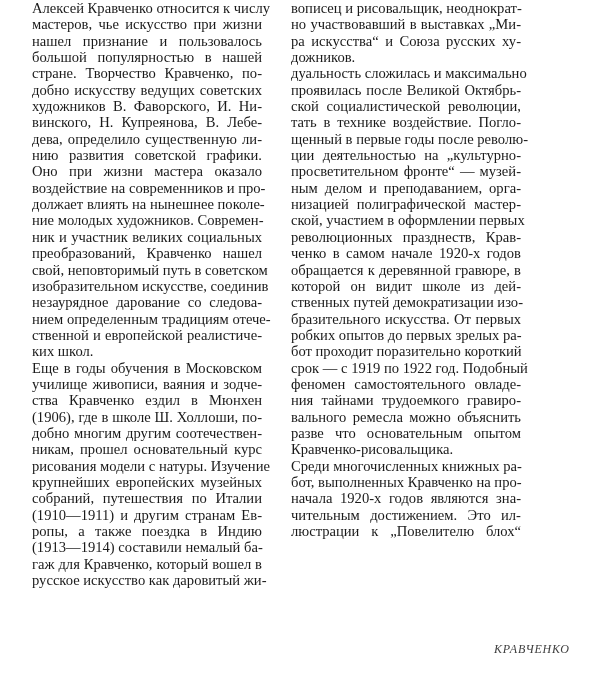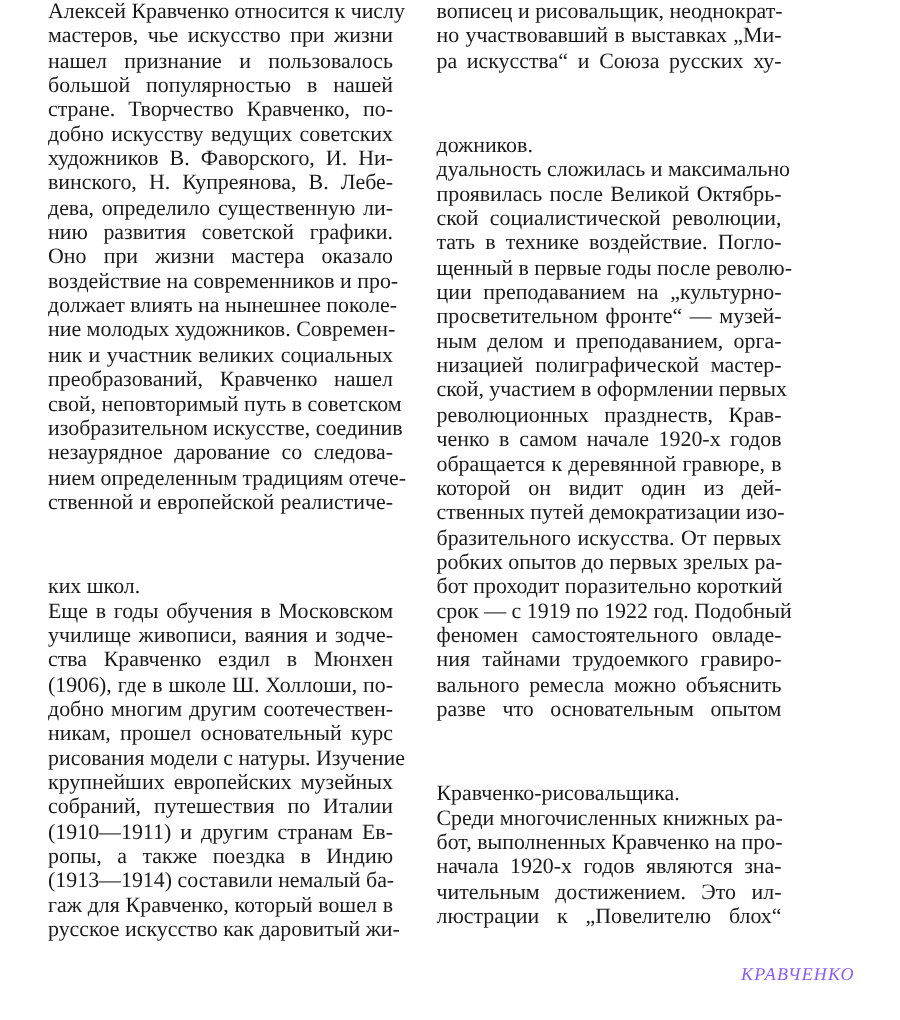--- a/index.html
+++ b/index.html
@@ -10,24 +10,24 @@
   .col {
     position: absolute; top: 0; width: 230px;
     font-size: 14.6px; line-height: 16.35px;
   }
   .col.left { left: 32px; }
   .col.right { left: 291px; }
   .line {
     display: block; white-space: nowrap; text-align: justify; text-align-last: justify;
     height: 16.35px; overflow: visible;
   }
-  .line.last { text-align-last: left; margin-top: 40px; }
+  .line.last { text-align-last: left; }
   .footer {
     position: absolute; left: 494px; top: 642px;
-    font-style: italic; font-size: 12px; letter-spacing: 0.8px; color: #8b5cf6;
+    font-style: italic; font-size: 12px; letter-spacing: 0.8px; color: #404040;
   }
 </style>
 </head>
 <body>
 
 <div class="col left" id="leftCol">
     <span class="line">Алексей Кравченко относится к числу</span>
     <span class="line">мастеров, чье искусство при жизни</span>
     <span class="line">нашел признание и пользовалось</span>
     <span class="line">большой популярностью в нашей</span>
@@ -67,29 +67,29 @@
 <div class="col right" id="rightCol">
     <span class="line">вописец и рисовальщик, неоднократ-</span>
     <span class="line">но участвовавший в выставках „Ми-</span>
     <span class="line">ра искусства“ и Союза русских ху-</span>
     <span class="line last">дожников.</span>
     <span class="line">дуальность сложилась и максимально</span>
     <span class="line">проявилась после Великой Октябрь-</span>
     <span class="line">ской социалистической революции,</span>
     <span class="line">тать в технике воздействие. Погло-</span>
     <span class="line">щенный в первые годы после револю-</span>
-    <span class="line">ции преподаванием на „культурно-</span>
+    <span class="line">ции деятельностью на „культурно-</span>
     <span class="line">просветительном фронте“ — музей-</span>
     <span class="line">ным делом и преподаванием, орга-</span>
     <span class="line">низацией полиграфической мастер-</span>
     <span class="line">ской, участием в оформлении первых</span>
     <span class="line">революционных празднеств, Крав-</span>
     <span class="line">ченко в самом начале 1920-х годов</span>
     <span class="line">обращается к деревянной гравюре, в</span>
-    <span class="line">которой он видит один из дей-</span>
+    <span class="line">которой он видит школе из дей-</span>
     <span class="line">ственных путей демократизации изо-</span>
     <span class="line">бразительного искусства. От первых</span>
     <span class="line">робких опытов до первых зрелых ра-</span>
     <span class="line">бот проходит поразительно короткий</span>
     <span class="line">срок — с 1919 по 1922 год. Подобный</span>
     <span class="line">феномен самостоятельного овладе-</span>
     <span class="line">ния тайнами трудоемкого гравиро-</span>
     <span class="line">вального ремесла можно объяснить</span>
     <span class="line">разве что основательным опытом</span>
     <span class="line last">Кравченко-рисовальщика.</span>

